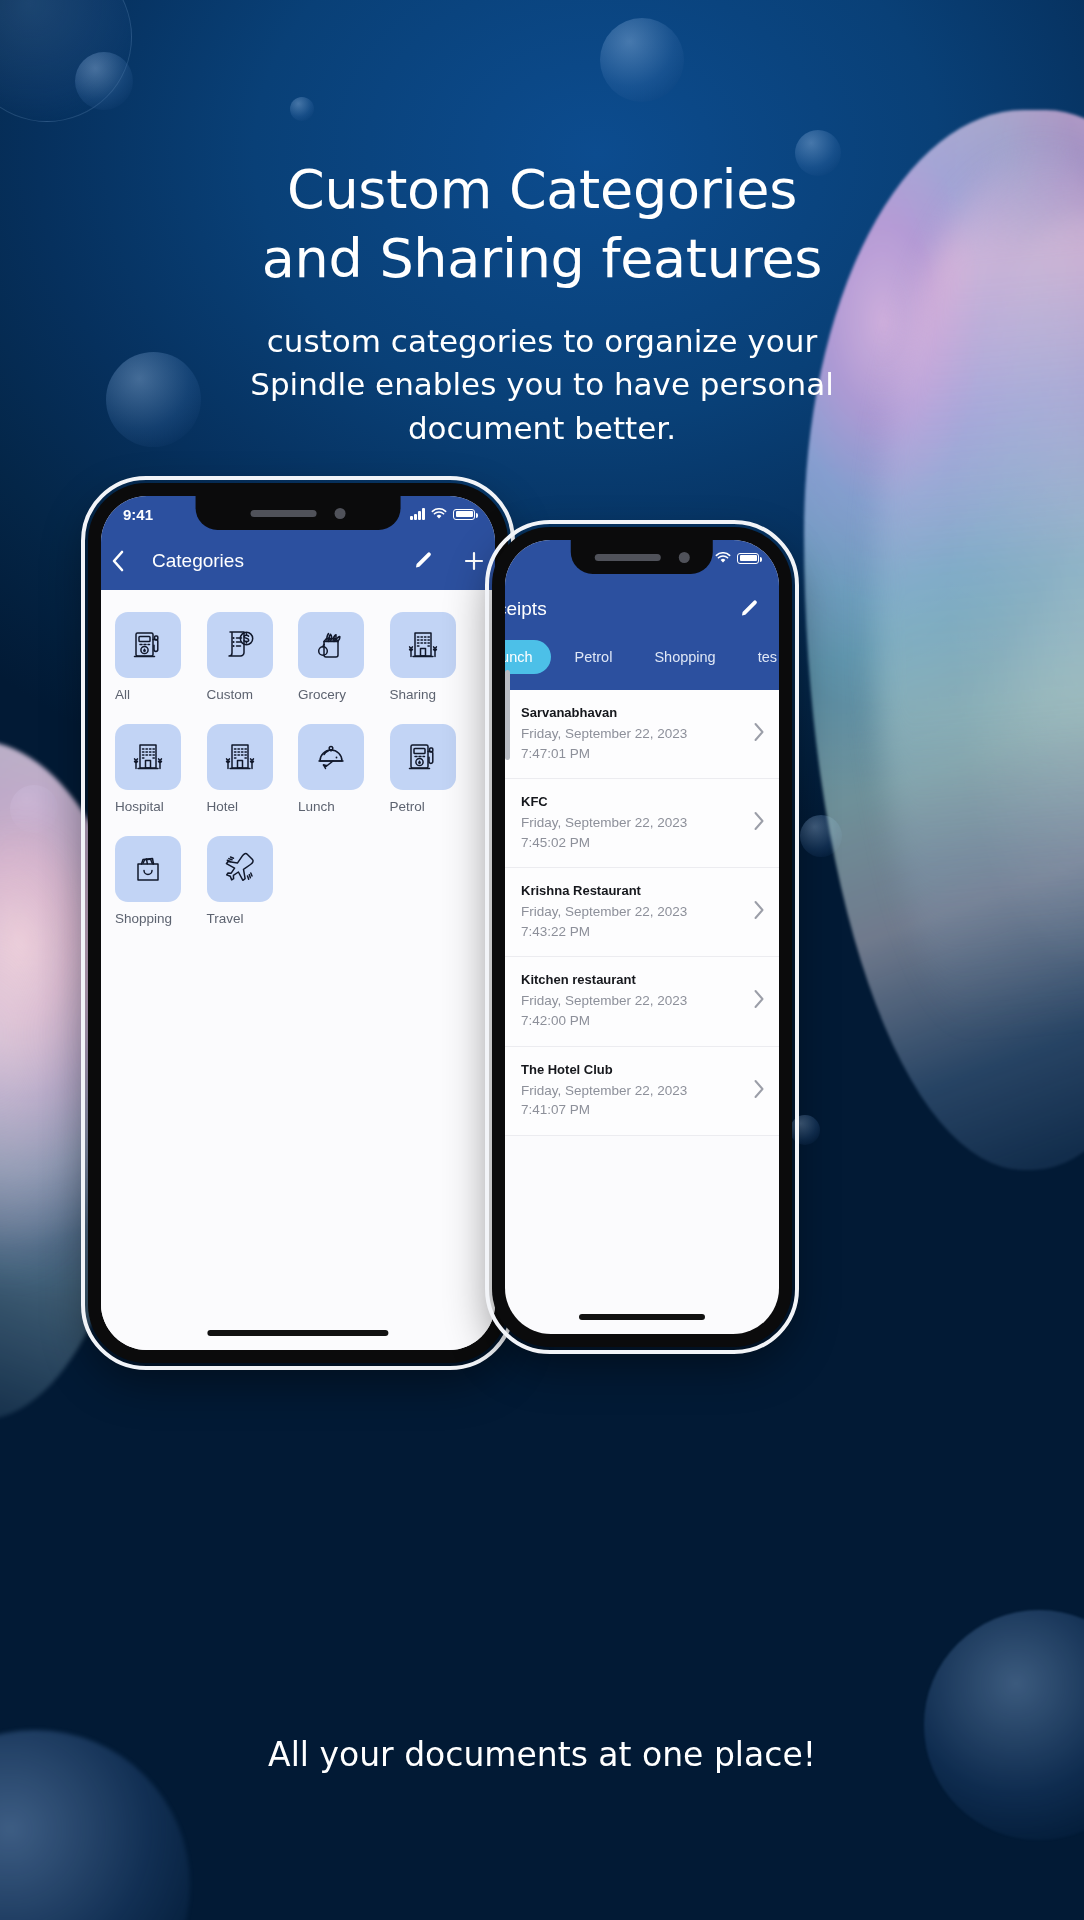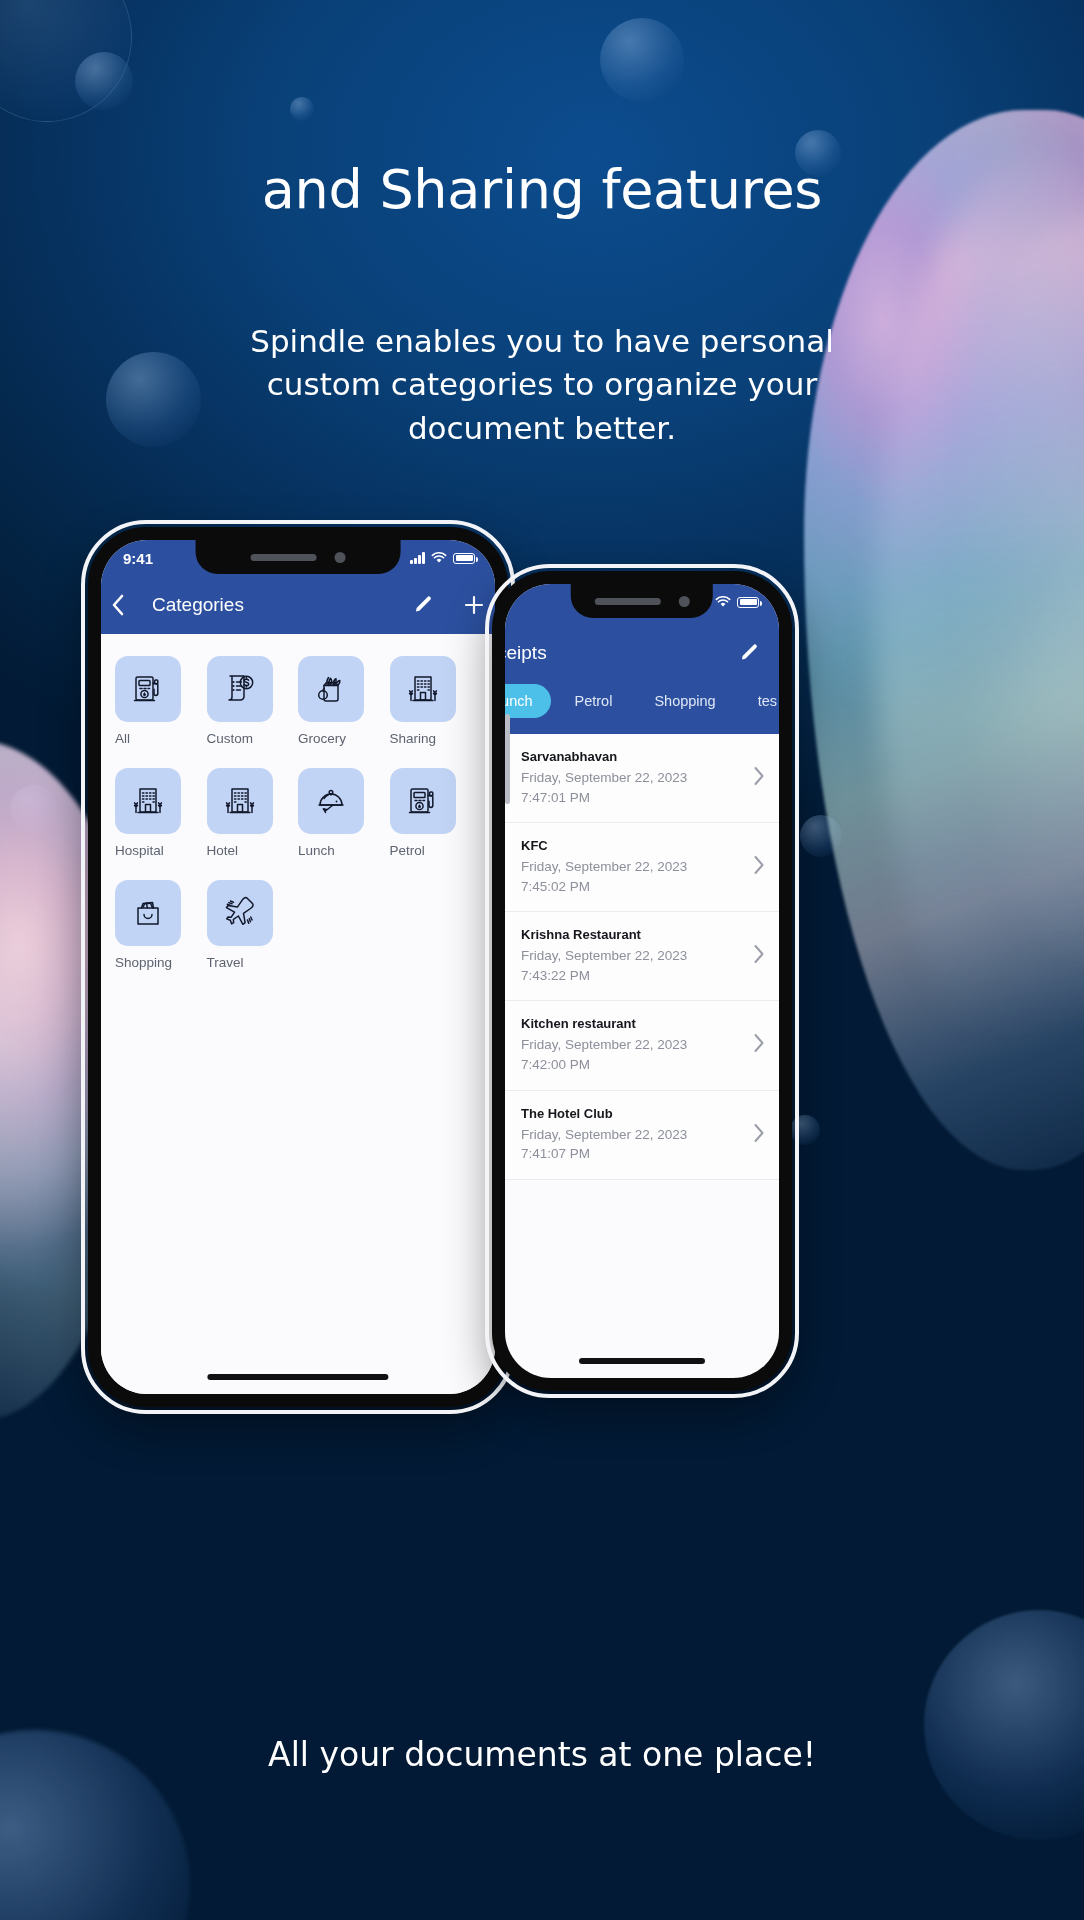--- a/index.html
+++ b/index.html
@@ -200,21 +200,20 @@
     z-index: 15;
   }
 
   
   .phone {
     position: absolute;
     border-radius: 58px;
     background: #0b0b0c;
     box-shadow: 0 18px 46px rgba(0,0,0,0.45);
     z-index: 10;
-    margin-top: 44px;
   }
   .phone-outline {
     position: absolute;
     inset: -7px;
     border-radius: 65px;
     border: 4px solid #f2f4f8;
     pointer-events: none;
   }
   .screen {
     position: absolute;
@@ -435,26 +434,27 @@
 
   <div class="orb-right"></div>
   <div class="orb-right-band"></div>
   <div class="orb-left"></div>
   <div class="orb-left-glow"></div>
   <div class="orb-bottom-left"></div>
   <div class="orb-bottom-right"></div>
 
 
   <div class="headline">
+    <span class="ln">Custom Categories</span>
     <span class="ln">and Sharing features</span>
   </div>
 
   <div class="subhead">
+    <span class="ln">custom categories to organize your</span>
     <span class="ln">Spindle enables you to have personal</span>
-    <span class="ln">custom categories to organize your</span>
     <span class="ln">document better.</span>
   </div>
 
   <div class="phone" id="phoneA">
     <div class="phone-outline"></div>
     <div class="screen">
 
       <div class="notch">
         <span class="speaker"></span>
         <span class="camera"></span>

